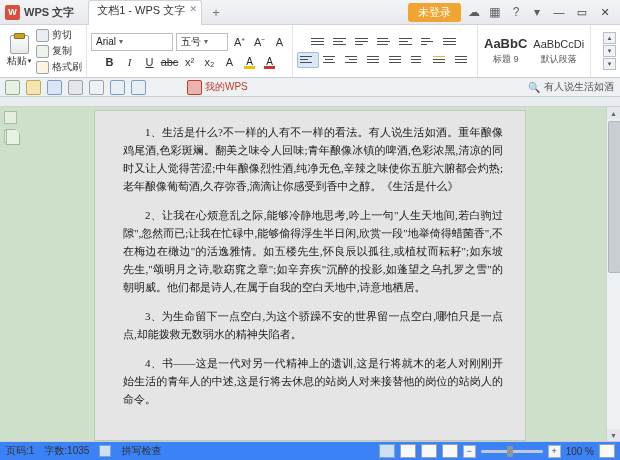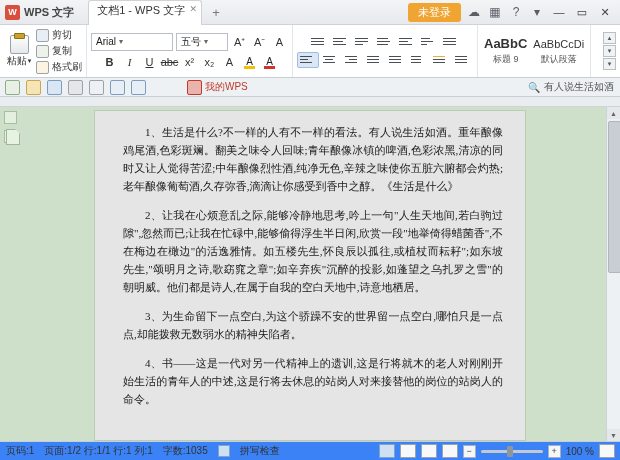--- a/index.html
+++ b/index.html
@@ -670,21 +670,20 @@
 
     <div class="vscroll">
       <div class="arrow">▲</div>
       <div class="thumb"></div>
       <div class="arrow bottom">▼</div>
     </div>
   </div>
 
   <div class="statusbar">
     <span>页码:1</span>
-    <span>页面:1/2   行:1/1   行:1  列:1</span>
     <span>字数:1035</span>
     <span style="display:inline-block;width:10px;height:10px;background:#cfe0f4;border:1px solid #7fa3cc;"></span>
     <span>拼写检查</span>
 
     <div class="status-right">
       <span class="view-ico active"></span>
       <span class="view-ico"></span>
       <span class="view-ico"></span>
       <span class="view-ico"></span>
       <span class="zoom-sign">−</span>

